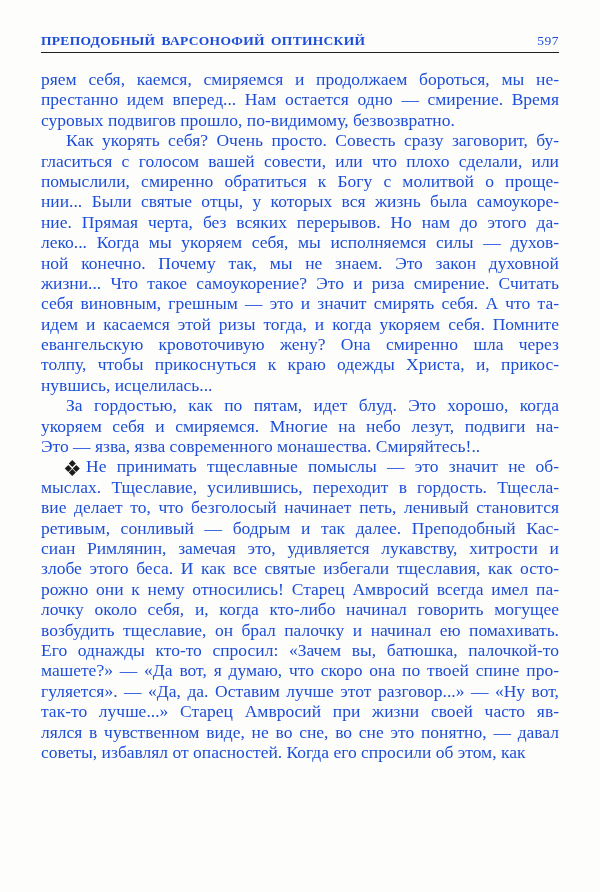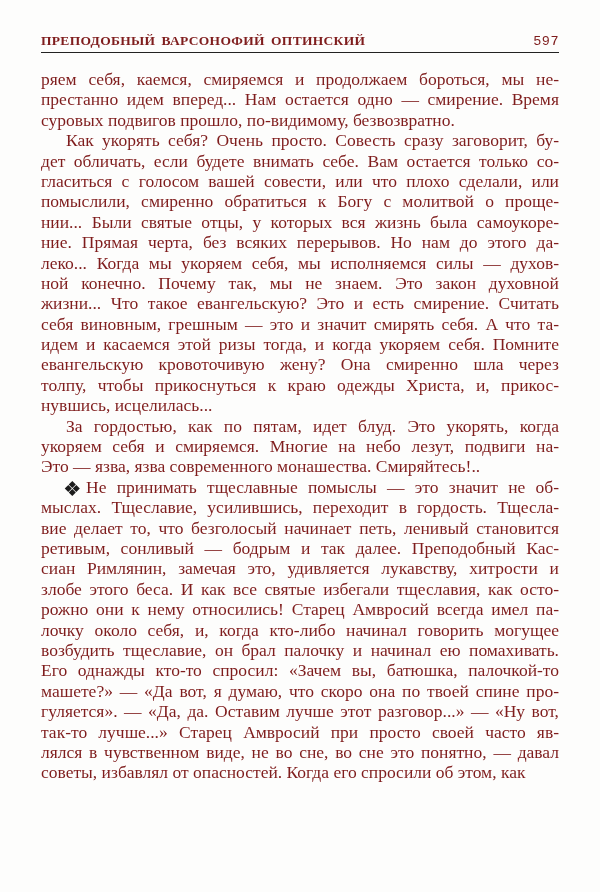--- a/index.html
+++ b/index.html
@@ -5,21 +5,21 @@
   html, body { margin: 0; padding: 0; }
   body {
     width: 600px; height: 892px;
     background: #ffffff;
     font-family: "Liberation Serif", "DejaVu Serif", serif;
   }
   .page {
     position: relative;
     width: 600px; height: 892px;
     background: #fdfdfc;
-    color: #7f1d1d;
+    color: #1d4ed8;
     overflow: hidden;
   }
   .running-header {
     position: absolute;
     left: 41px; top: 33px;
     width: 518px;
     display: flex;
     justify-content: space-between;
     align-items: flex-end;
     border-bottom: 1.5px solid #222;
@@ -28,21 +28,20 @@
   .running-title {
     font-weight: bold;
     font-size: 13.5px;
     letter-spacing: 0.3px;
     word-spacing: 2.5px;
     white-space: nowrap;
   }
   .page-number {
     font-size: 13.5px;
     letter-spacing: 0.5px;
-    font-family: Liberation Mono, monospace;
   }
   .body-text {
     position: absolute;
     left: 41px; top: 69px;
     width: 518px;
     font-size: 17.5px;
     line-height: 20.4px;
   }
   .paragraph { margin: 0; }
   .line {
@@ -83,50 +82,49 @@
     <span class="page-number">597</span>
   </div>
   <div class="body-text" id="body-text">
       <div class="paragraph">
         <div class="line just">ряем себя, каемся, смиряемся и продолжаем бороться, мы не-</div>
         <div class="line just">престанно идем вперед... Нам остается одно — смирение. Время</div>
         <div class="line last">суровых подвигов прошло, по-видимому, безвозвратно.</div>
       </div>
       <div class="paragraph">
         <div class="line just indent">Как укорять себя? Очень просто. Совесть сразу заговорит, бу-</div>
-        <div class="line just">дет обличать, если будете внимать себе. Вам остается только со-</div>
         <div class="line just">гласиться с голосом вашей совести, или что плохо сделали, или</div>
         <div class="line just">помыслили, смиренно обратиться к Богу с молитвой о проще-</div>
         <div class="line just">нии... Были святые отцы, у которых вся жизнь была самоукоре-</div>
         <div class="line just">ние. Прямая черта, без всяких перерывов. Но нам до этого да-</div>
         <div class="line just">леко... Когда мы укоряем себя, мы исполняемся силы — духов-</div>
         <div class="line just">ной конечно. Почему так, мы не знаем. Это закон духовной</div>
-        <div class="line just">жизни... Что такое евангельскую? Это и есть смирение. Считать</div>
+        <div class="line just">жизни... Что такое самоукорение? Это и риза смирение. Считать</div>
         <div class="line just">себя виновным, грешным — это и значит смирять себя. А что та-</div>
         <div class="line just">идем и касаемся этой ризы тогда, и когда укоряем себя. Помните</div>
         <div class="line just">евангельскую кровоточивую жену? Она смиренно шла через</div>
         <div class="line just">толпу, чтобы прикоснуться к краю одежды Христа, и, прикос-</div>
         <div class="line last">нувшись, исцелилась...</div>
       </div>
       <div class="paragraph">
-        <div class="line just indent">За гордостью, как по пятам, идет блуд. Это укорять, когда</div>
+        <div class="line just indent">За гордостью, как по пятам, идет блуд. Это хорошо, когда</div>
         <div class="line just">укоряем себя и смиряемся. Многие на небо лезут, подвиги на-</div>
         <div class="line last">Это — язва, язва современного монашества. Смиряйтесь!..</div>
       </div>
       <div class="paragraph">
         <div class="line just indent"><span class="quad-diamond"><i></i><i></i><i></i><i></i></span>Не принимать тщеславные помыслы — это значит не об-</div>
         <div class="line just">мыслах. Тщеславие, усилившись, переходит в гордость. Тщесла-</div>
         <div class="line just">вие делает то, что безголосый начинает петь, ленивый становится</div>
         <div class="line just">ретивым, сонливый — бодрым и так далее. Преподобный Кас-</div>
         <div class="line just">сиан Римлянин, замечая это, удивляется лукавству, хитрости и</div>
         <div class="line just">злобе этого беса. И как все святые избегали тщеславия, как осто-</div>
         <div class="line just">рожно они к нему относились! Старец Амвросий всегда имел па-</div>
         <div class="line just">лочку около себя, и, когда кто-либо начинал говорить могущее</div>
         <div class="line just">возбудить тщеславие, он брал палочку и начинал ею помахивать.</div>
         <div class="line just">Его однажды кто-то спросил: «Зачем вы, батюшка, палочкой-то</div>
         <div class="line just">машете?» — «Да вот, я думаю, что скоро она по твоей спине про-</div>
         <div class="line just">гуляется». — «Да, да. Оставим лучше этот разговор...» — «Ну вот,</div>
-        <div class="line just">так-то лучше...» Старец Амвросий при просто своей часто яв-</div>
+        <div class="line just">так-то лучше...» Старец Амвросий при жизни своей часто яв-</div>
         <div class="line just">лялся в чувственном виде, не во сне, во сне это понятно, — давал</div>
         <div class="line last">советы, избавлял от опасностей. Когда его спросили об этом, как</div>
       </div>
     </div>
 </div>
 
 </body></html>

